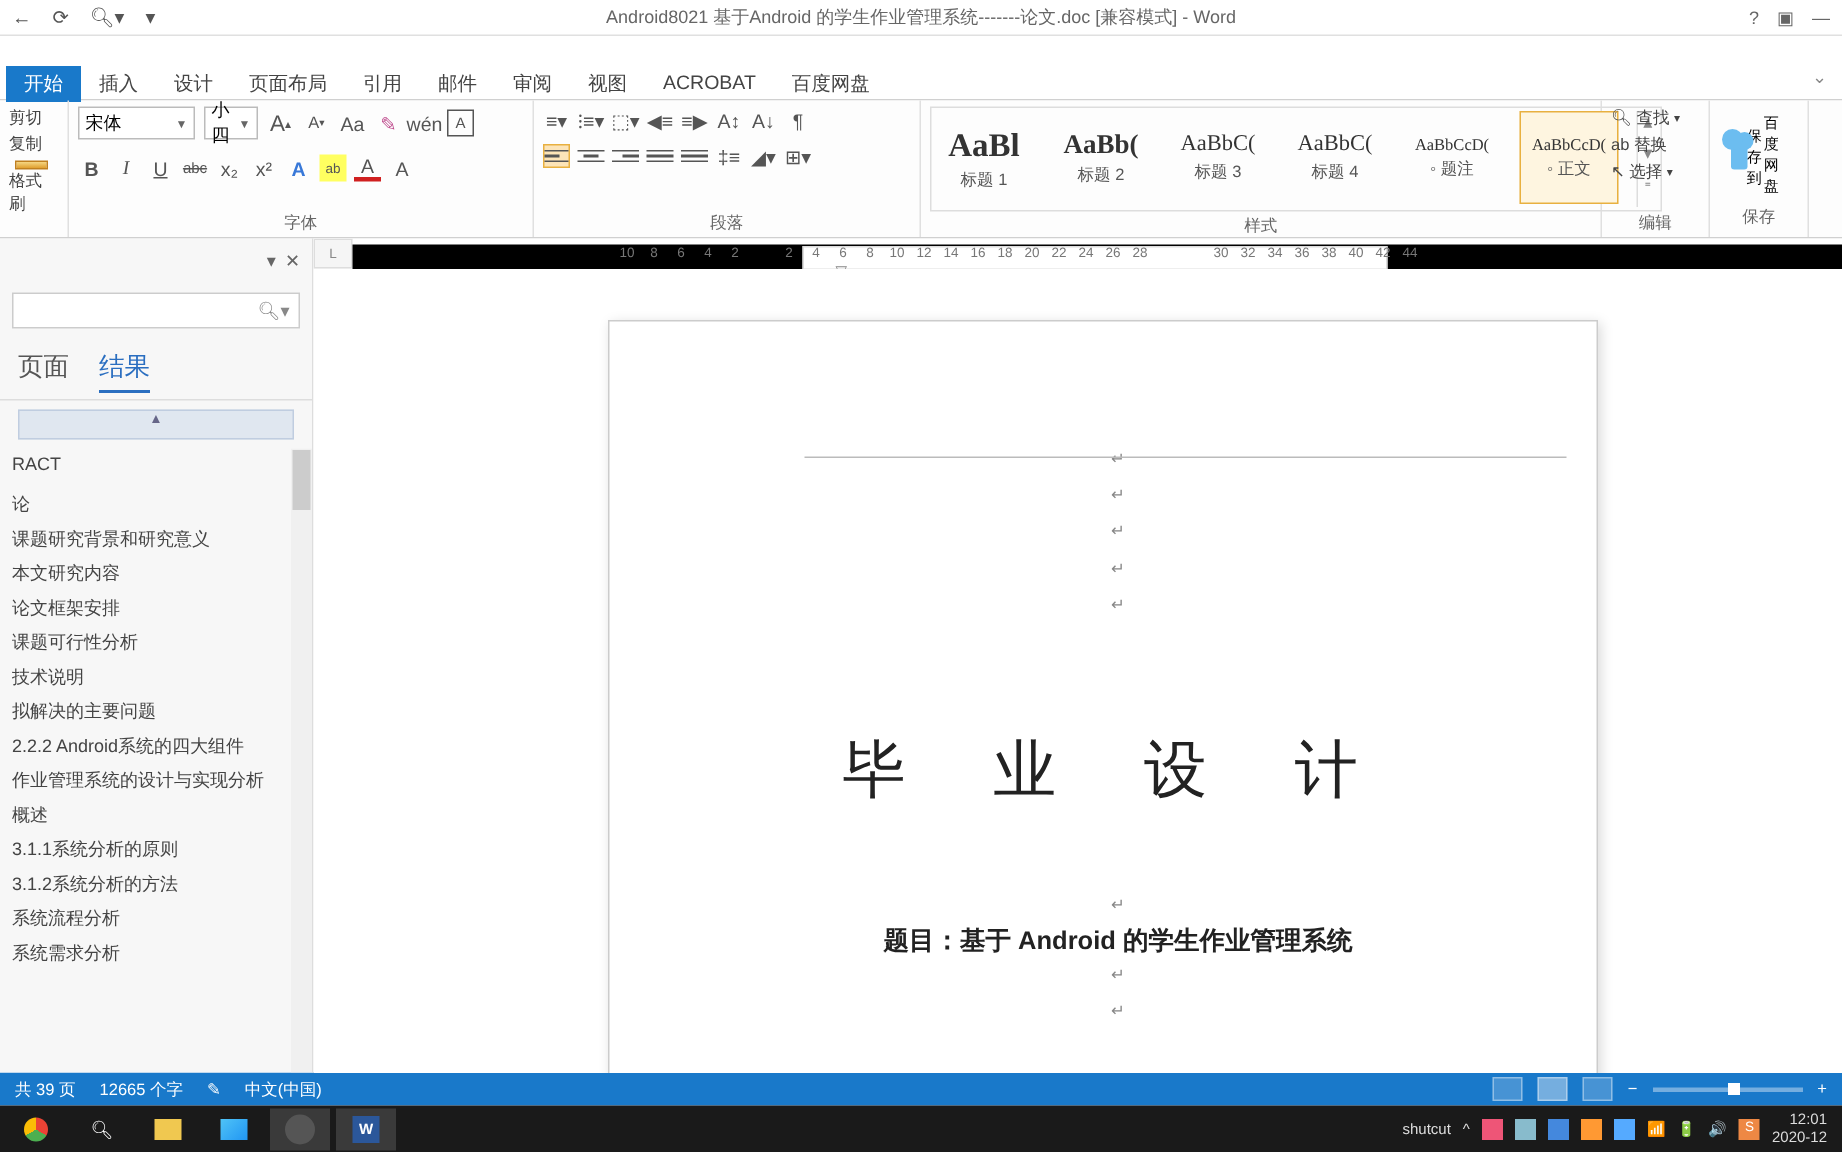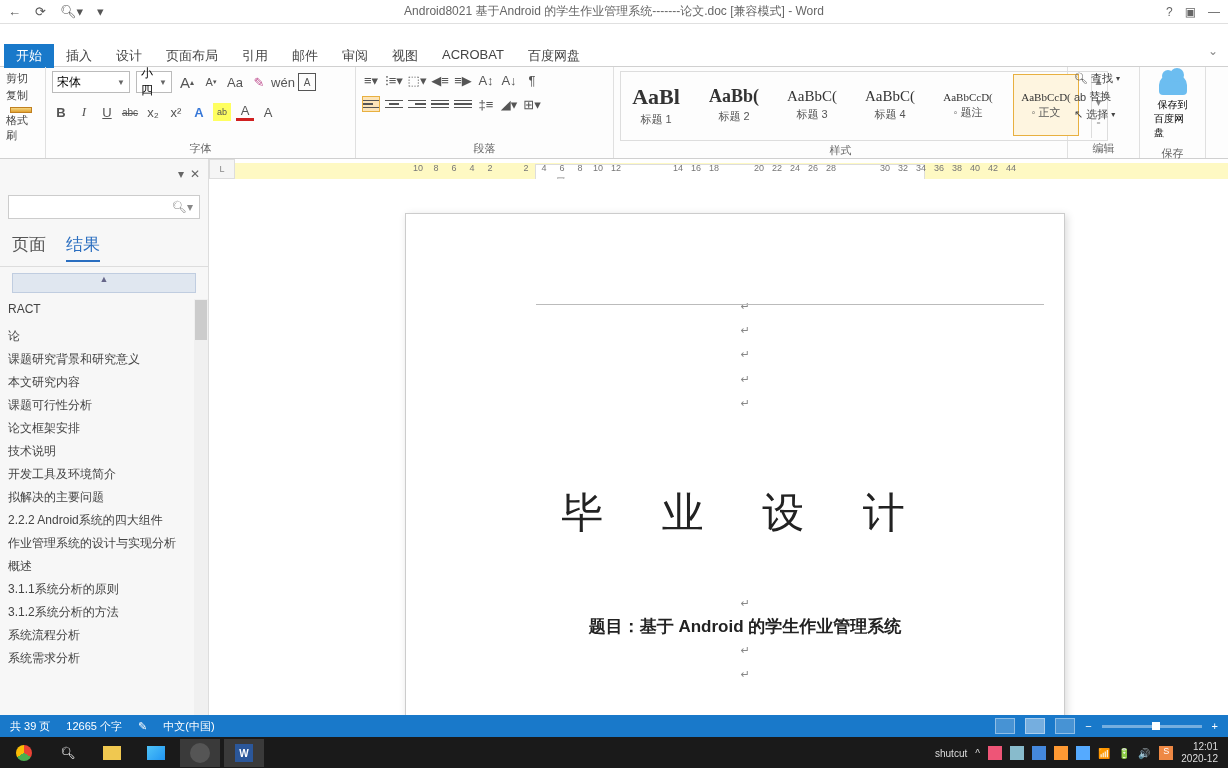--- a/index.html
+++ b/index.html
@@ -48,41 +48,41 @@
 
 .styles-gallery { display: flex; gap: 12px; border: 1px solid #ddd; padding: 2px; height: 70px; }
 .style-item { width: 66px; height: 62px; border: 1px solid transparent; display: flex; flex-direction: column; align-items: center; justify-content: center; cursor: pointer; }
 .style-preview { font-family: "Times New Roman", serif; color: #333; }
 .style-label { font-size: 11px; color: #555; margin-top: 2px; }
 .style-selected { border: 1px solid #e8b040; background: #fef5e0; }
 
 .edit-col { display: flex; flex-direction: column; gap: 3px; font-size: 11px; color: #444; }
 .edit-item { display: flex; align-items: center; gap: 3px; cursor: pointer; }
 
-.cloud-btn { display: flex; flex-direction: column; align-items: center; justify-content: center; cursor: pointer; padding: 4px 8px; }
+.cloud-btn { display: flex; flex-direction: row; align-items: center; justify-content: center; cursor: pointer; padding: 4px 8px; }
 .cloud-icon { width: 28px; height: 20px; background: #6cbdf0; border-radius: 10px 10px 4px 4px; position: relative; }
 .cloud-icon::before { content: ''; position: absolute; width: 12px; height: 12px; background: #6cbdf0; border-radius: 50%; top: -5px; left: 3px; }
 .cloud-icon::after { content: ''; position: absolute; width: 14px; height: 14px; background: #6cbdf0; border-radius: 50%; top: -7px; right: 3px; }
 
 .main { display: flex; height: 556px; }
 .nav-pane { width: 209px; background: #f7f7f7; border-right: 1px solid #ddd; display: flex; flex-direction: column; }
 .nav-header { height: 30px; display: flex; align-items: center; justify-content: flex-end; padding: 0 8px; gap: 6px; color: #666; }
 .nav-search { margin: 6px 8px; border: 1px solid #ccc; height: 24px; display: flex; align-items: center; padding: 0 6px; background: #fff; }
 .nav-search input { border: none; outline: none; flex: 1; font-size: 12px; }
 .nav-tabs { display: flex; padding: 4px 12px; gap: 20px; border-bottom: 1px solid #ddd; font-size: 17px; color: #555; }
 .nav-tabs span { cursor: pointer; padding: 4px 0; }
 .nav-tabs .active { color: #2a6ec0; border-bottom: 2px solid #2a6ec0; }
 .nav-drop { margin: 6px 12px; height: 20px; background: #e0e7f0; border: 1px solid #c0cde0; }
 .nav-list { flex: 1; overflow-y: auto; }
 .nav-item { padding: 3px 8px; font-size: 12px; color: #444; cursor: pointer; white-space: nowrap; overflow: hidden; }
 .nav-scroll { width: 14px; background: #f0f0f0; }
 
 .doc-area { flex: 1; background: #fff; position: relative; overflow: hidden; }
 .ruler-corner { position: absolute; left: 0; top: 0; width: 26px; height: 20px; background: #f5f5f5; border: 1px solid #ddd; display: flex; align-items: center; justify-content: center; font-size: 9px; color: #888; }
-.ruler-h { position: absolute; left: 26px; right: 0; top: 4px; height: 20px; background: #fef9c3; border-bottom: 1px solid #ddd; font-size: 9px; color: #777; }
+.ruler-h { position: absolute; left: 26px; right: 0; top: 4px; height: 20px; background: #000000; border-bottom: 1px solid #ddd; font-size: 9px; color: #777; }
 .ruler-h-inner { position: absolute; left: 174px; display: flex; }
 .ruler-tick { width: 36px; text-align: center; position: relative; }
 .ruler-active { position: absolute; left: 300px; width: 390px; height: 16px; top: 1px; background: #fff; border: 1px solid #ddd; }
 .doc-canvas { position: absolute; left: 0; top: 20px; right: 0; bottom: 0; background: #fff; overflow: auto; }
 .page { position: absolute; left: 196px; top: 34px; width: 660px; height: 900px; background: #fff; border: 1px solid #ccc; box-shadow: 2px 2px 8px rgba(0,0,0,0.15); padding: 80px 70px 60px 90px; }
 .page-ruler-line { position: absolute; left: 130px; right: 20px; top: 90px; height: 1px; background: #bbb; }
 .page-marks { text-align: center; color: #888; font-size: 11px; line-height: 2.2; }
 .doc-title { font-family: "KaiTi", "STKaiti", serif; font-size: 42px; letter-spacing: 24px; text-align: center; margin: 70px 0 50px 0; color: #222; }
 .doc-subtitle { font-family: "SimHei", sans-serif; font-size: 17px; font-weight: bold; text-align: center; color: #222; }
 
@@ -311,24 +311,23 @@
     <div class="nav-drop">
         <div style="text-align:center;color:#668;font-size:9px">▲</div>
       </div>
     <div style="display:flex;flex:1;overflow:hidden">
       <div class="nav-list" id="nav-list">
           <div class="nav-item">RACT</div>
           <div class="nav-item"></div>
           <div class="nav-item">论</div>
           <div class="nav-item">课题研究背景和研究意义</div>
           <div class="nav-item">本文研究内容</div>
+          <div class="nav-item">论文框架安排</div>
           <div class="nav-item">课题可行性分析</div>
-          <div class="nav-item">论文框架安排</div>
           <div class="nav-item">技术说明</div>
-          <div class="nav-item"> 开发工具及环境简介</div>
           <div class="nav-item"> 拟解决的主要问题</div>
           <div class="nav-item">2.2.2 Android系统的四大组件</div>
           <div class="nav-item">作业管理系统的设计与实现分析</div>
           <div class="nav-item">概述</div>
           <div class="nav-item">3.1.1系统分析的原则</div>
           <div class="nav-item">3.1.2系统分析的方法</div>
           <div class="nav-item">系统流程分析</div>
           <div class="nav-item">系统需求分析</div>
         </div>
       <div class="nav-scroll">
@@ -347,24 +346,24 @@
           <div class="ruler-tick" style="width: 18px;">6</div>
           <div class="ruler-tick" style="width: 18px;">4</div>
           <div class="ruler-tick" style="width: 18px;">2</div>
           <div class="ruler-tick" style="width: 18px;"></div>
           <div class="ruler-tick" style="width: 18px;">2</div>
           <div class="ruler-tick" style="width: 18px;">4</div>
           <div class="ruler-tick" style="width: 18px;">6</div>
           <div class="ruler-tick" style="width: 18px;">8</div>
           <div class="ruler-tick" style="width: 18px;">10</div>
           <div class="ruler-tick" style="width: 18px;">12</div>
-          <div class="ruler-tick" style="width: 18px; margin-left: 44px;">14</div>
+          <div class="ruler-tick" style="width: 18px;">14</div>
           <div class="ruler-tick" style="width: 18px;">16</div>
           <div class="ruler-tick" style="width: 18px;">18</div>
-          <div class="ruler-tick" style="width: 18px; margin-left: 27px;">20</div>
+          <div class="ruler-tick" style="width: 18px;">20</div>
           <div class="ruler-tick" style="width: 18px;">22</div>
           <div class="ruler-tick" style="width: 18px;">24</div>
           <div class="ruler-tick" style="width: 18px;">26</div>
           <div class="ruler-tick" style="width: 18px;">28</div>
           <div class="ruler-tick" style="width: 18px; margin-left: 36px;">30</div>
           <div class="ruler-tick" style="width: 18px;">32</div>
           <div class="ruler-tick" style="width: 18px;">34</div>
           <div class="ruler-tick" style="width: 18px;">36</div>
           <div class="ruler-tick" style="width: 18px;">38</div>
           <div class="ruler-tick" style="width: 18px;">40</div>

